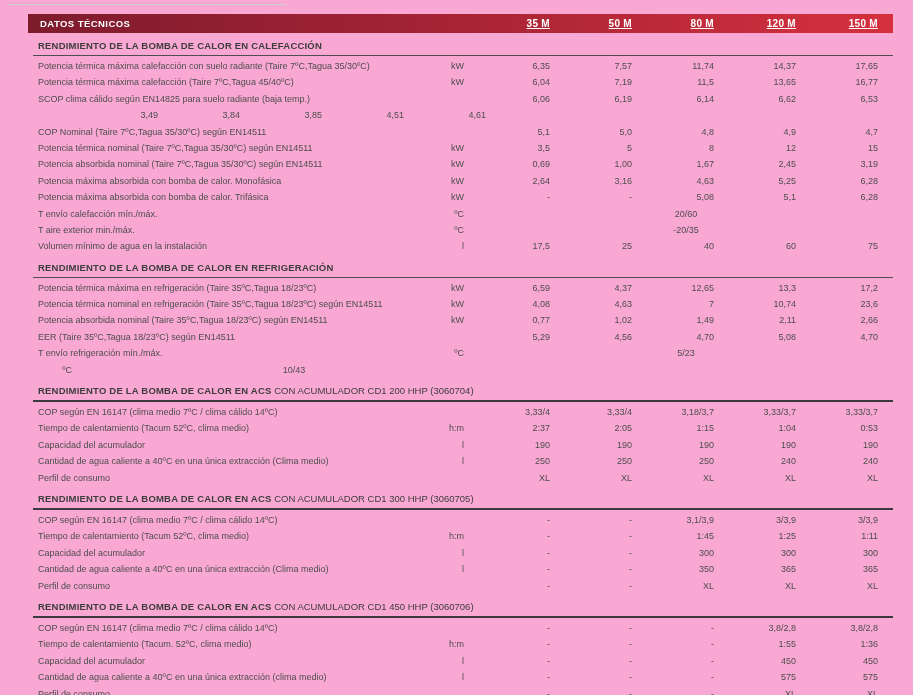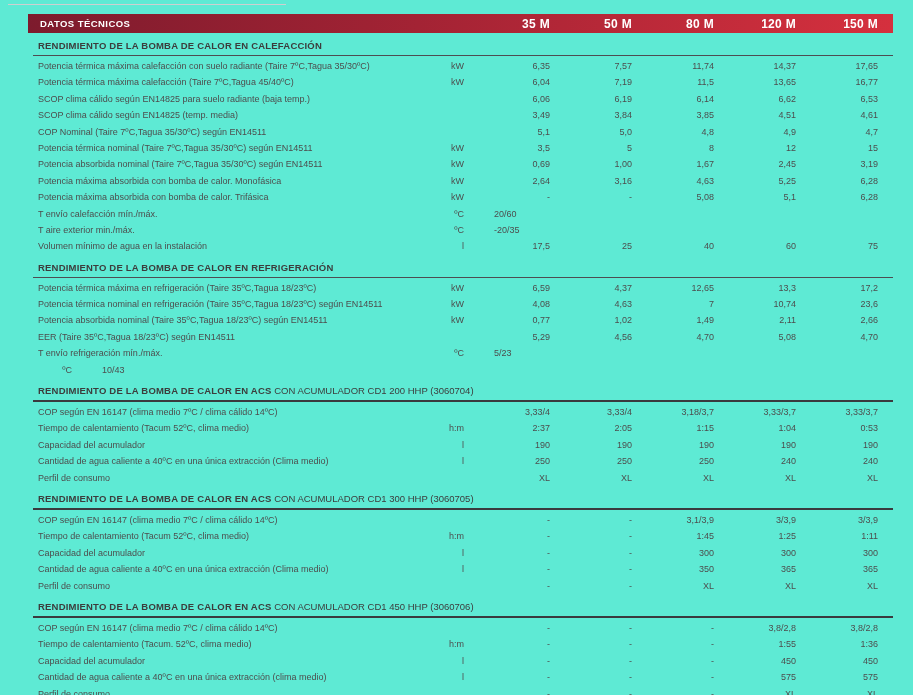--- a/index.html
+++ b/index.html
@@ -1,45 +1,45 @@
 <!DOCTYPE html>
 <html><head>
 <meta charset="utf-8">
 <style>
   html,body { margin:0; padding:0; background:#ffffff; }
   .page {
-    position:relative; width:913px; height:695px; background:#5eead4;
+    position:relative; width:913px; height:695px; background:#f9a8d4;
     font-family:"Liberation Sans", sans-serif; overflow:hidden;
   }
   .hairline { position:absolute; top:4px; left:8px; width:278px; height:1px; background:#cfcfcf; }
   .bar {
     position:absolute; top:14px; left:28px; width:865px; height:19px;
     display:flex; align-items:center; box-sizing:border-box; padding-right:15px;
     background:linear-gradient(90deg,#7d1b2d 0%, #a32334 45%, #d5303e 100%);
     color:#ffffff;
   }
   .bar-title { flex:1; font-size:9.5px; font-weight:bold; letter-spacing:.45px; padding-left:12px; }
-  .bar-col  { width:82px; text-align:right; font-size:12px; font-weight:bold; letter-spacing:.3px; }
+  .bar-col  { width:82px; text-align:right; font-size:10px; font-weight:bold; letter-spacing:.3px;text-decoration:underline; }
 
   .content { position:absolute; top:33px; left:33px; width:860px; }
   .section { margin-top:6px; }
   .sec-title { font-size:9.5px; line-height:14px; color:#3c3c3c; padding-left:5px; white-space:nowrap; }
   .sec-title .bold { font-weight:bold; letter-spacing:.2px;margin-top:48px; }
   .sec-title .normal { font-weight:normal; }
   .sec-rule { height:0; border:none; border-top:1px solid #4d4d52; margin:2px 0 2px 0; }
   .sec-rule.heavy { border-top:2px solid #3a3a3e; }
 
   .row {
     display:flex; height:16.4px; line-height:16.4px; font-size:9px; color:#4d4d4d;
     box-sizing:border-box; padding-left:5px; padding-right:15px; white-space:nowrap;
   }
   .row-label { flex:1; overflow:hidden; }
   .row-unit  { width:38px; text-align:right; box-sizing:border-box; padding-right:4px; }
   .row-val   { width:82px; text-align:right; }
-  .row-span  { width:410px; text-align:left; box-sizing:border-box; padding-left:26px; }
+  .row-span  { width:410px; text-align:center; box-sizing:border-box; padding-left:26px; }
 </style>
 </head>
 <body>
 
 <div class="page">
   <div class="hairline"></div>
 
   <div class="bar">
     <div class="bar-title">DATOS TÉCNICOS</div>
 
@@ -71,21 +71,20 @@
         <div class="row">
           <div class="row-label">SCOP clima cálido según EN14825 para suelo radiante (baja temp.)</div>
           <div class="row-unit"></div>
           <div class="row-val">6,06</div>
           <div class="row-val">6,19</div>
           <div class="row-val">6,14</div>
           <div class="row-val">6,62</div>
           <div class="row-val">6,53</div>
         </div>
         <div class="row">
-          <div class="row-label">SCOP clima cálido según EN14825 (temp. media)</div>
           <div class="row-unit"></div>
           <div class="row-val">3,49</div>
           <div class="row-val">3,84</div>
           <div class="row-val">3,85</div>
           <div class="row-val">4,51</div>
           <div class="row-val">4,61</div>
         </div>
         <div class="row">
           <div class="row-label">COP Nominal (Taire 7ºC,Tagua 35/30ºC) según EN14511</div>
           <div class="row-unit"></div>

